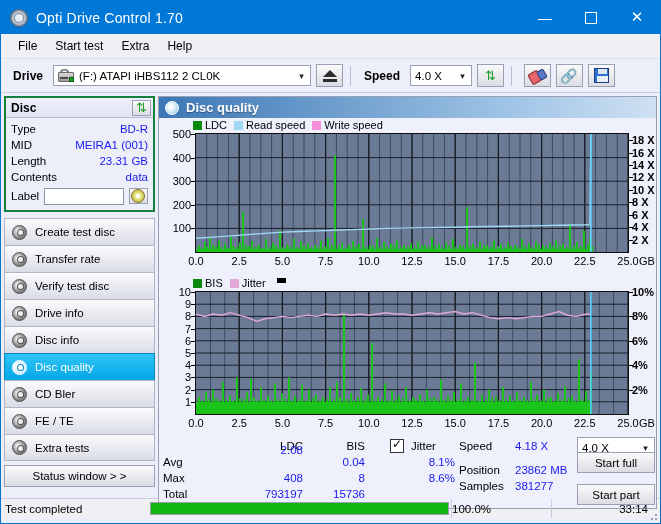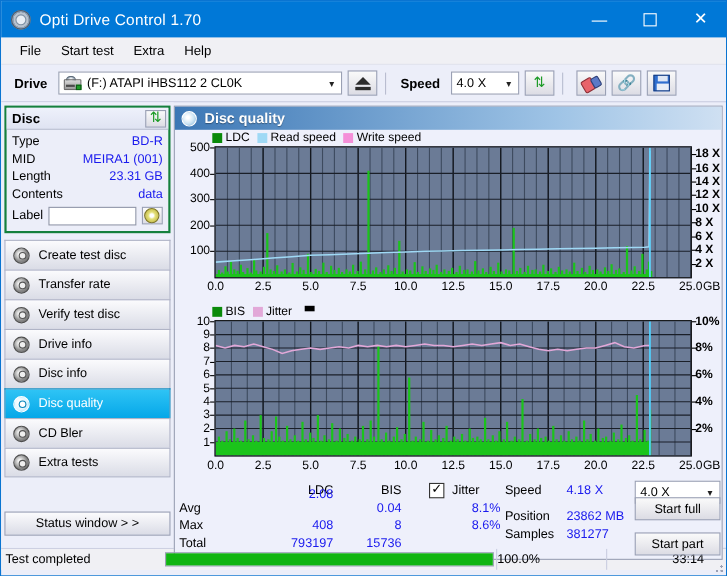--- a/index.html
+++ b/index.html
@@ -151,21 +151,21 @@
        display:flex;align-items:center;justify-content:center;font-size:11.5px;box-sizing:border-box;}
 
   
   .statusbar{height:19px;background:#f0f0f4;border-top:1px solid #c9cde0;display:flex;align-items:center;}
   .sb-cell{height:19px;display:flex;align-items:center;box-sizing:border-box;}
   .sb-text{padding-left:4px;font-size:11.5px;width:147px;}
   .sb-prog{width:303px;padding:0 2px;}
   .progress{width:100%;height:13px;background:#e6e6ea;border:1px solid #9aa0b4;box-sizing:border-box;}
   .progress .fill{height:100%;background:#11b511;}
   .sb-pct{width:100px;padding-left:0;font-size:11.5px;border-left:1px solid #c9cde0;}
-  .sb-time{flex:1;text-align:right;padding-right:20px;font-size:11.5px;border-left:1px solid #c9cde0;
+  .sb-time{flex:1;text-align:right;padding-right:12px;font-size:11.5px;border-left:1px solid #c9cde0;
            justify-content:flex-end;}
   .grip{position:absolute;right:2px;bottom:2px;width:10px;height:10px;
         background:
           radial-gradient(circle at 8px 8px,#9aa0b4 1px,transparent 1.2px),
           radial-gradient(circle at 4px 8px,#9aa0b4 1px,transparent 1.2px),
           radial-gradient(circle at 8px 4px,#9aa0b4 1px,transparent 1.2px);}
 </style>
 </head>
 <body>
 
@@ -295,20 +295,24 @@
           <span class="nico"></span>
           <span class="ntxt">Disc info</span>
         </div>
         <div class="navbtn active">
           <span class="nico"></span>
           <span class="ntxt">Disc quality</span>
         </div>
         <div class="navbtn">
           <span class="nico"></span>
           <span class="ntxt">CD Bler</span>
+        </div>
+        <div class="navbtn">
+          <span class="nico"></span>
+          <span class="ntxt">FE / TE</span>
         </div>
         <div class="navbtn">
           <span class="nico"></span>
           <span class="ntxt">Extra tests</span>
         </div>
       </div>
 
       <div class="sb-spacer"></div>
       <div class="statuswin">
         <span>Status window &gt; &gt;</span>

